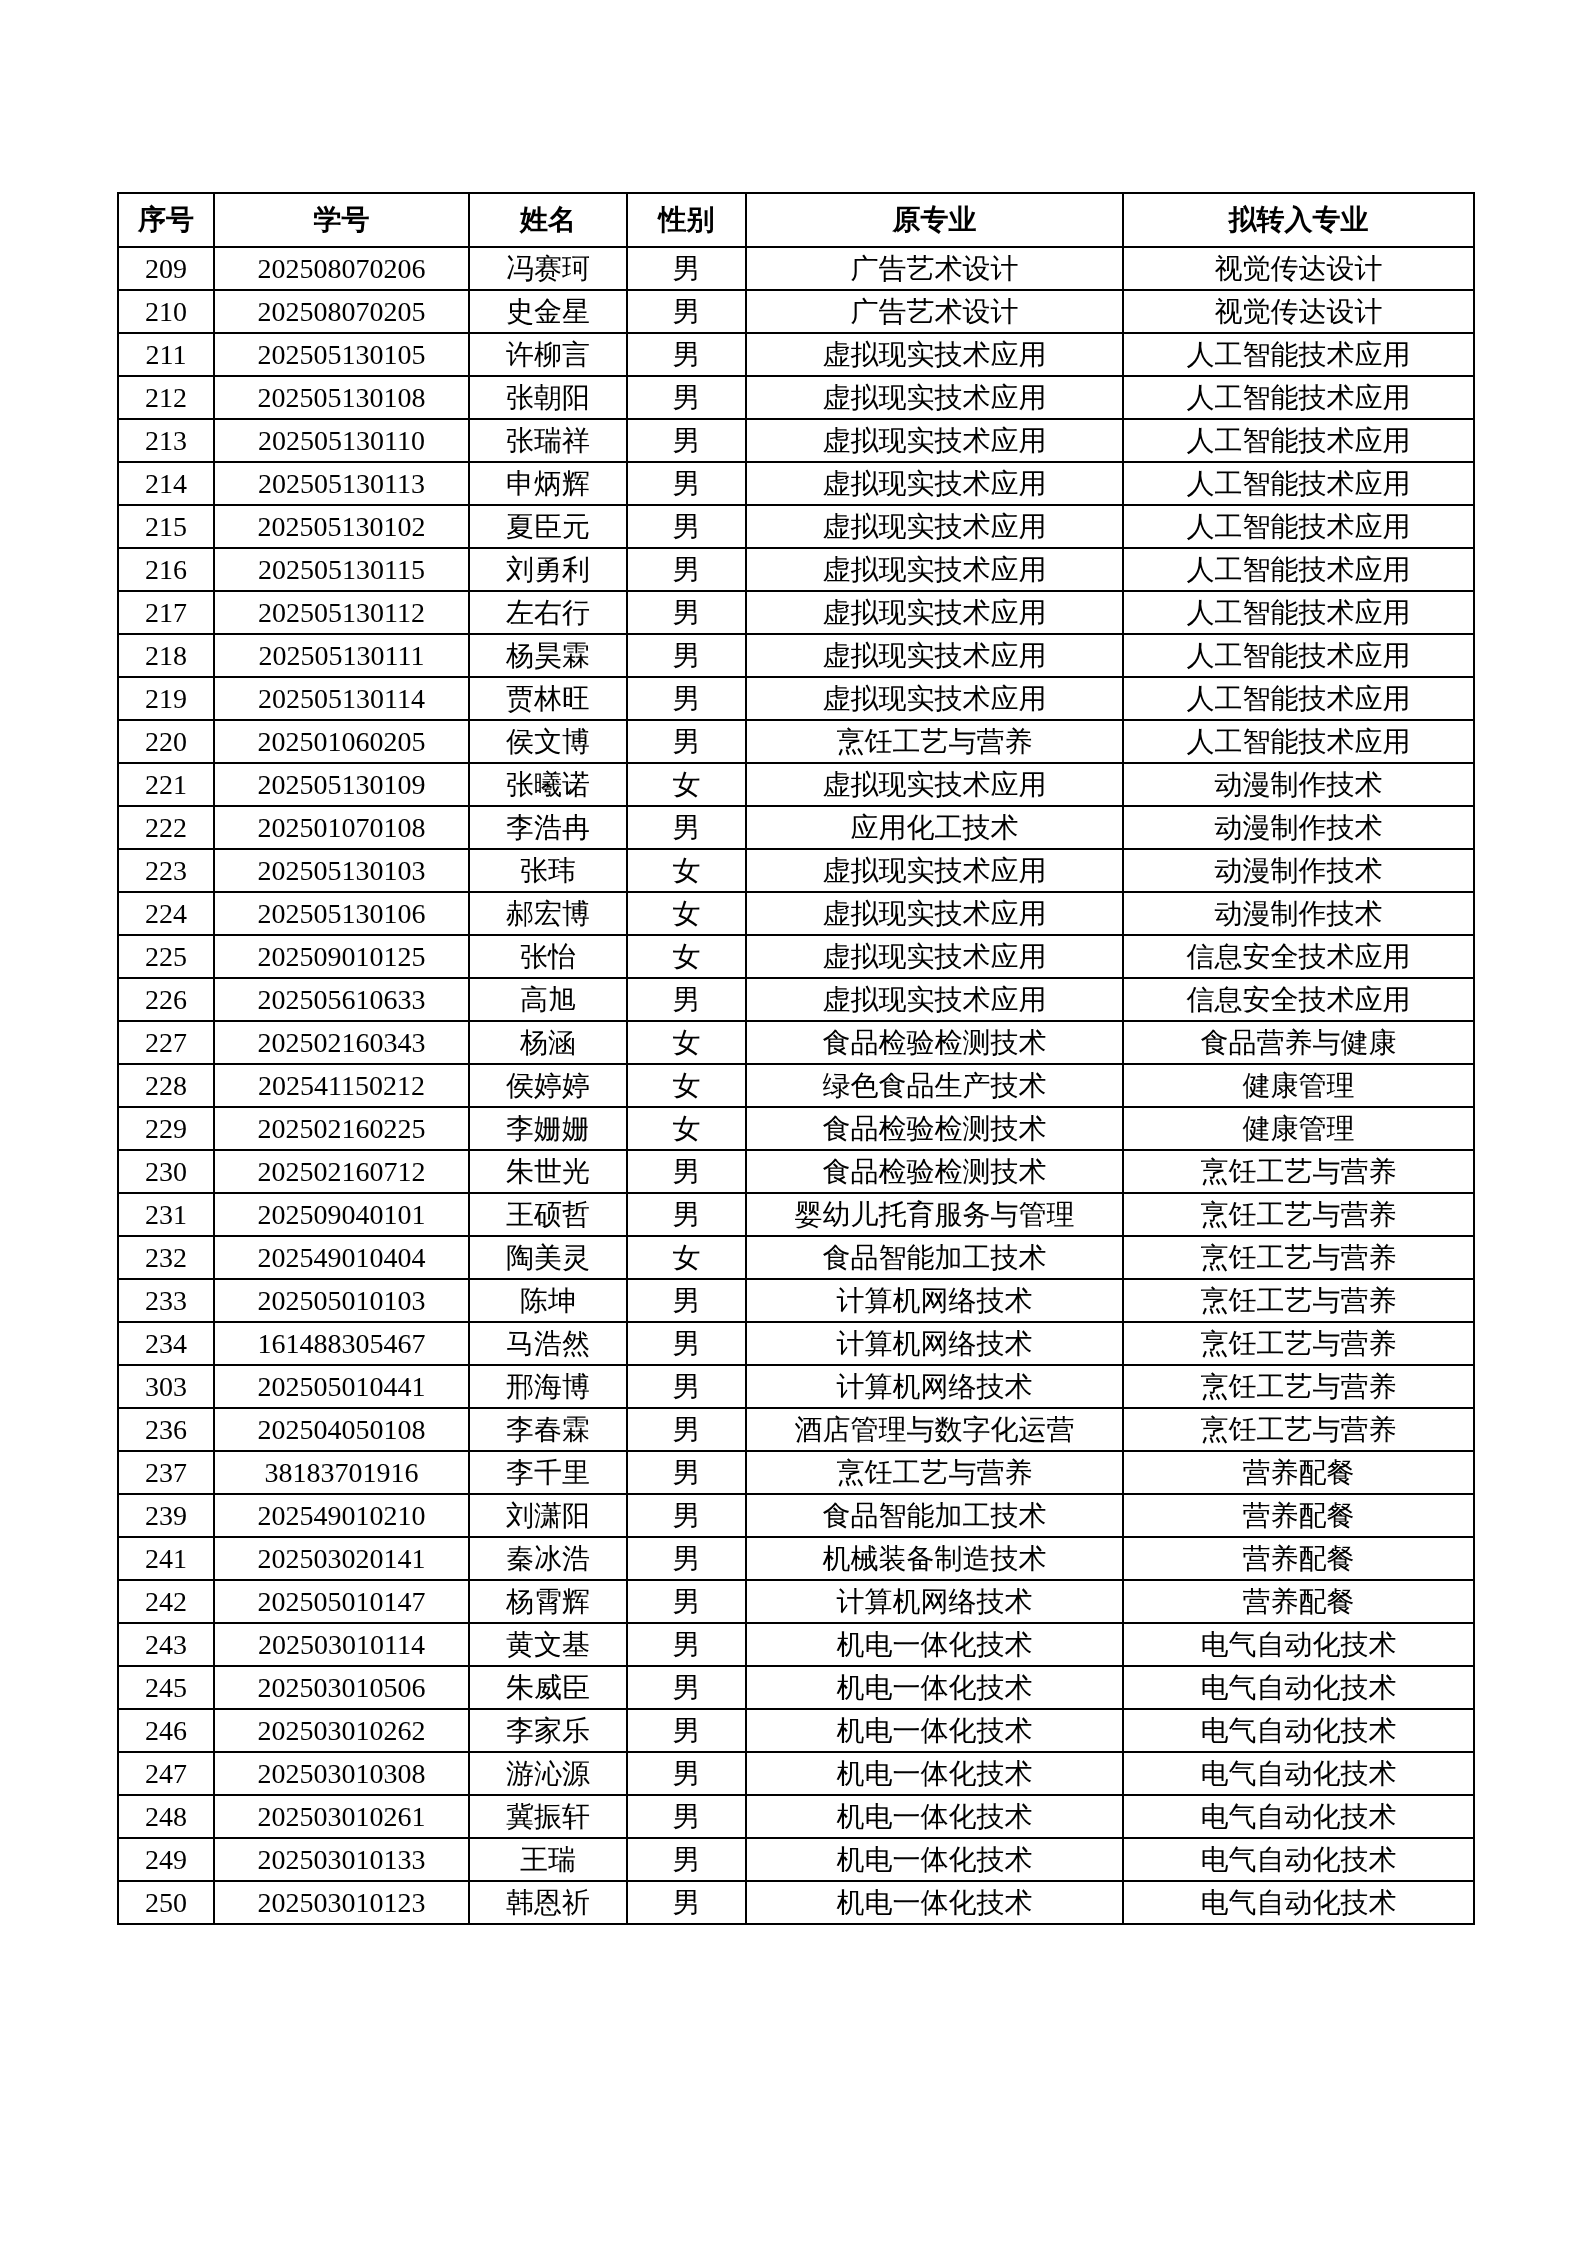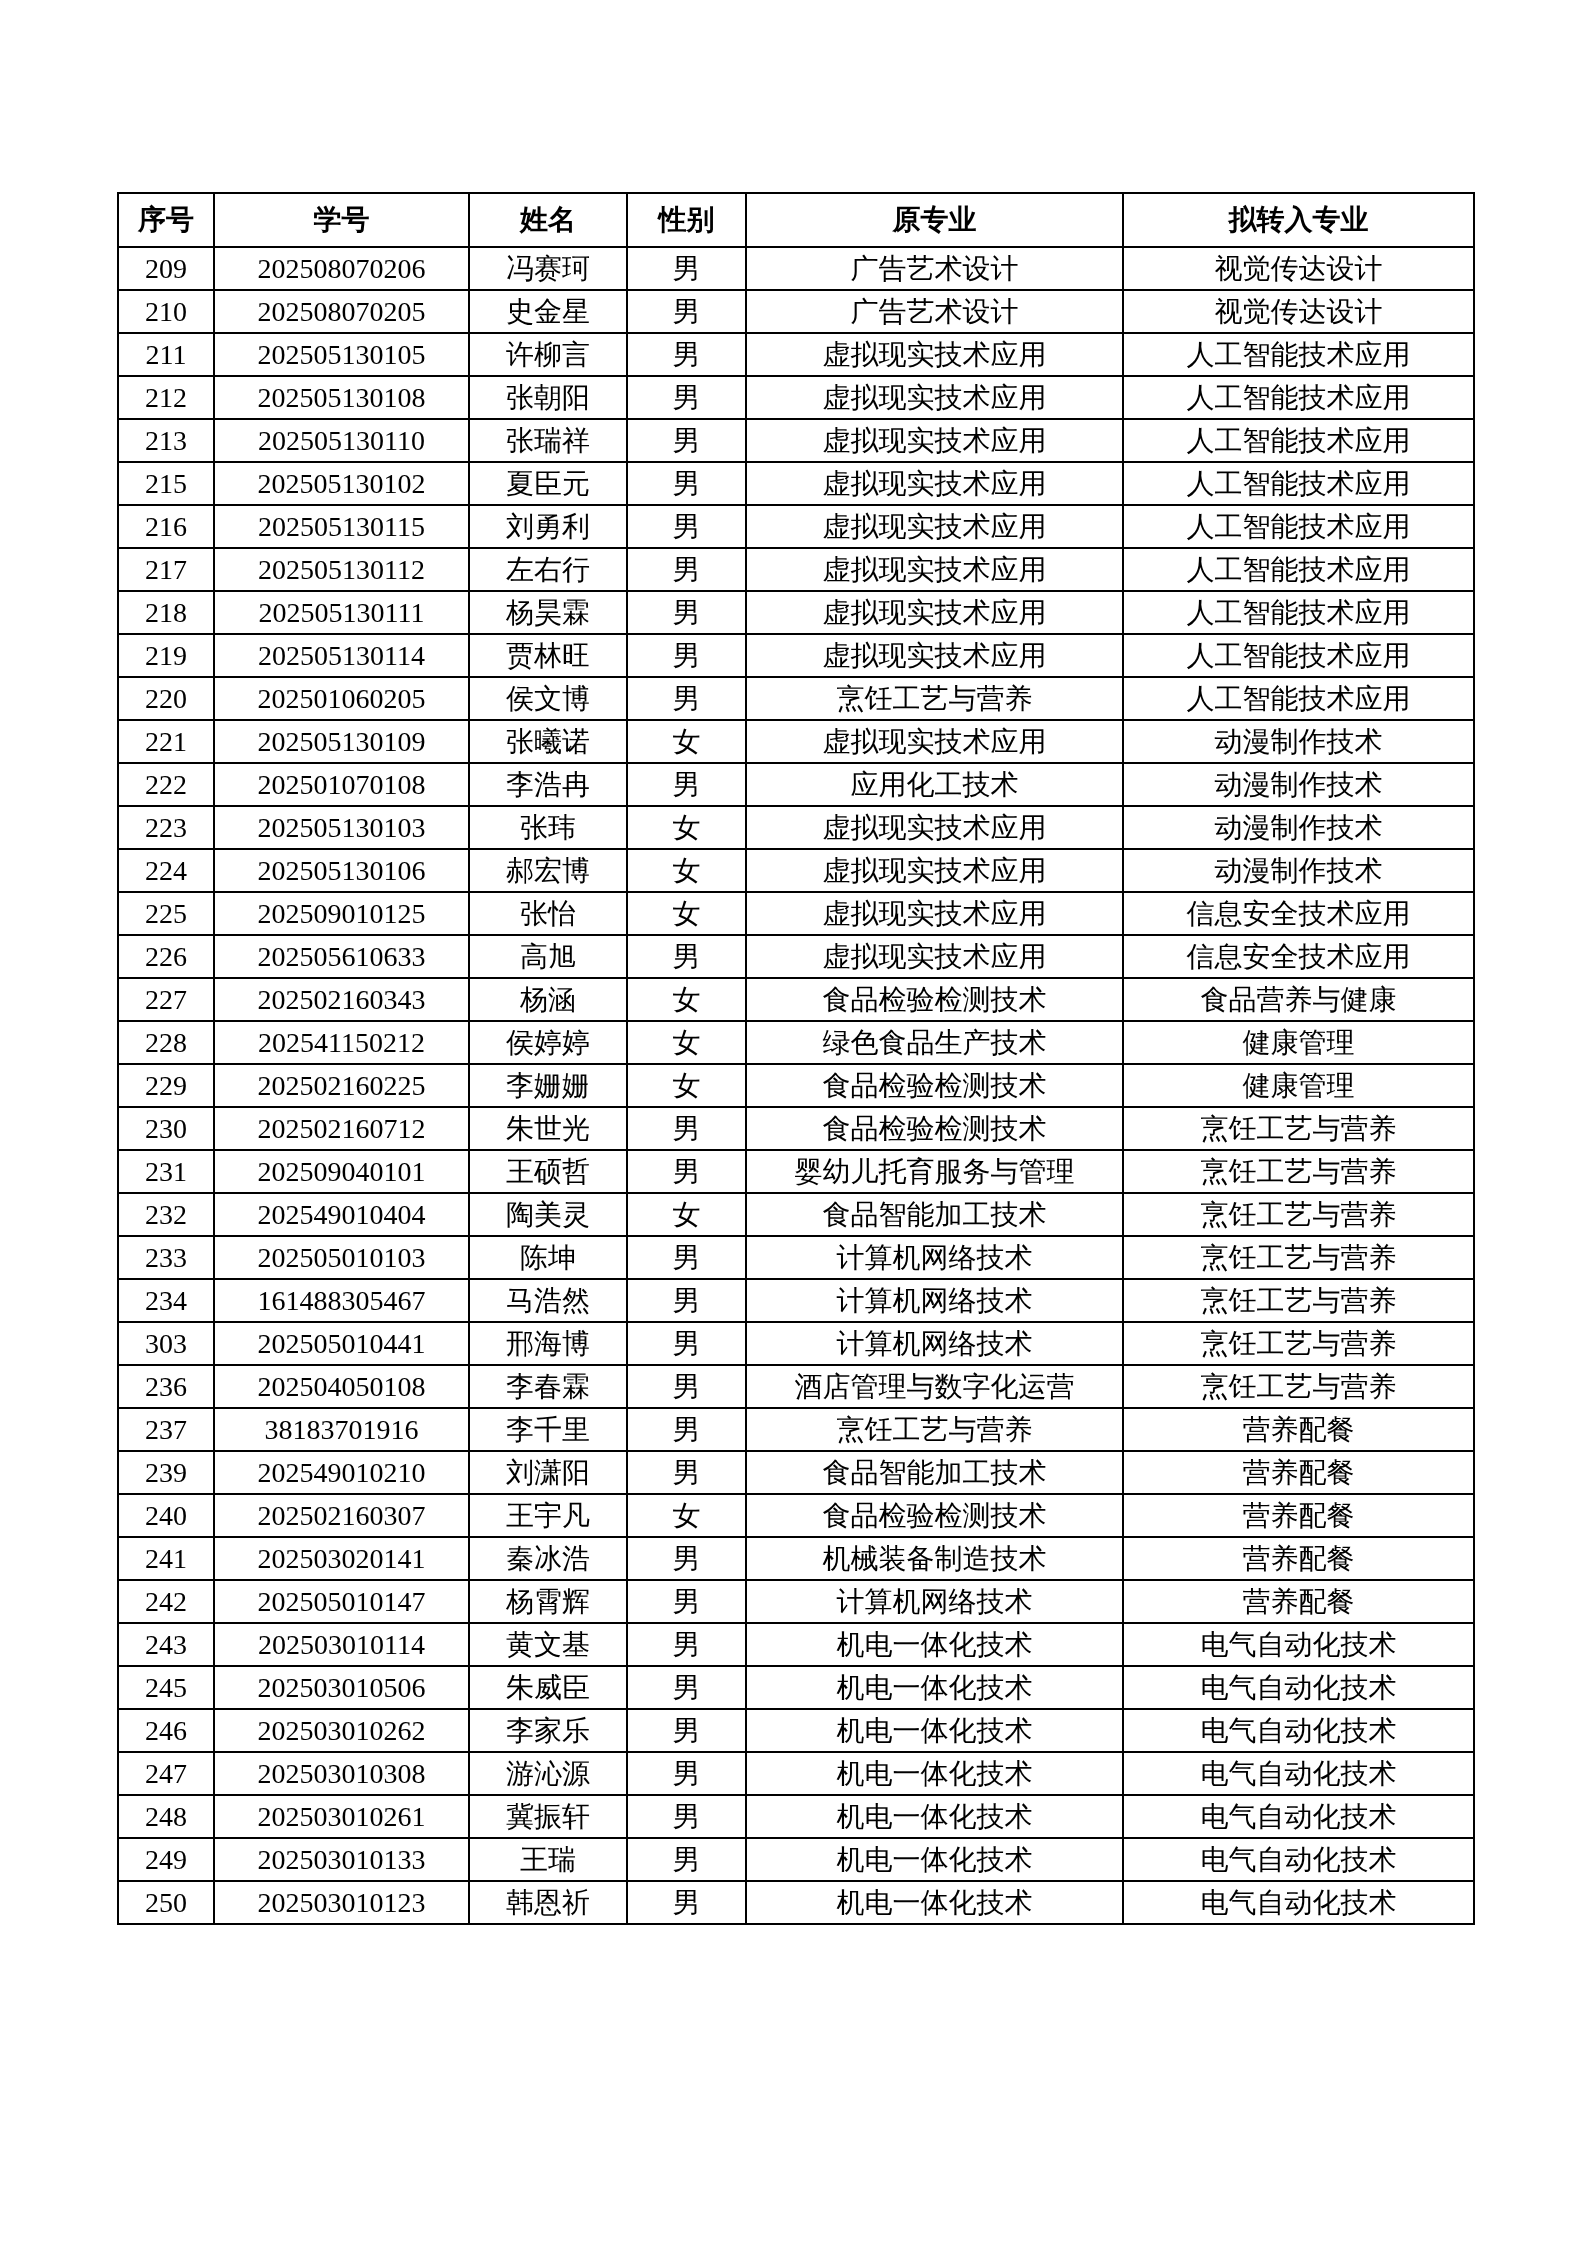--- a/index.html
+++ b/index.html
@@ -100,20 +100,28 @@
         </tr>
         <tr>
           <td>213</td>
           <td>202505130110</td>
           <td>张瑞祥</td>
           <td>男</td>
           <td>虚拟现实技术应用</td>
           <td>人工智能技术应用</td>
         </tr>
         <tr>
+          <td>214</td>
+          <td>202505130113</td>
+          <td>申炳辉</td>
+          <td>男</td>
+          <td>虚拟现实技术应用</td>
+          <td>人工智能技术应用</td>
+        </tr>
+        <tr>
           <td>215</td>
           <td>202505130102</td>
           <td>夏臣元</td>
           <td>男</td>
           <td>虚拟现实技术应用</td>
           <td>人工智能技术应用</td>
         </tr>
         <tr>
           <td>216</td>
           <td>202505130115</td>
@@ -289,28 +297,20 @@
           <td>男</td>
           <td>烹饪工艺与营养</td>
           <td>营养配餐</td>
         </tr>
         <tr>
           <td>239</td>
           <td>202549010210</td>
           <td>刘潇阳</td>
           <td>男</td>
           <td>食品智能加工技术</td>
-          <td>营养配餐</td>
-        </tr>
-        <tr>
-          <td>240</td>
-          <td>202502160307</td>
-          <td>王宇凡</td>
-          <td>女</td>
-          <td>食品检验检测技术</td>
           <td>营养配餐</td>
         </tr>
         <tr>
           <td>241</td>
           <td>202503020141</td>
           <td>秦冰浩</td>
           <td>男</td>
           <td>机械装备制造技术</td>
           <td>营养配餐</td>
         </tr>

